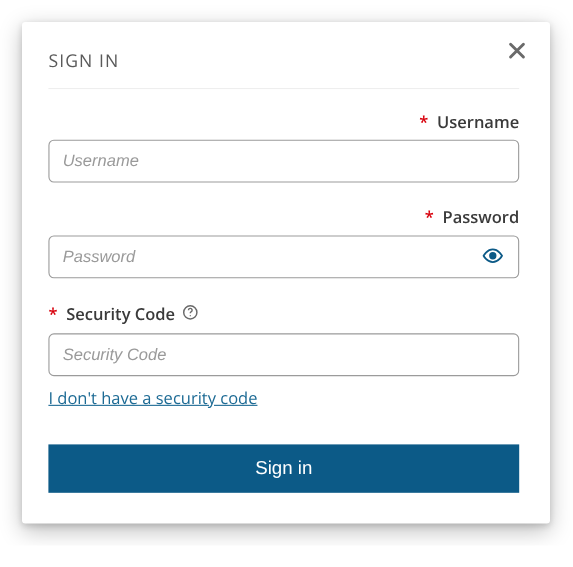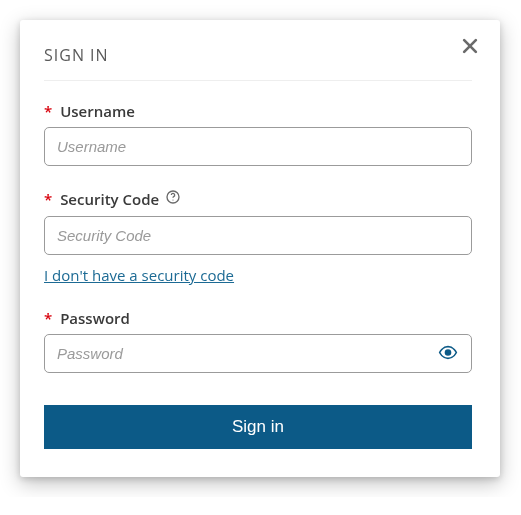--- a/index.html
+++ b/index.html
@@ -50,20 +50,21 @@
     }
     .field {
       margin-bottom: 22px;
     }
     .field-label {
       display: block;
       margin-bottom: 6px;
       font-size: 15px;
       color: #3a3a3a;
       font-weight: 600;
+      text-align: right;
     }
     .required {
       color: #d8000c;
       margin-right: 4px;
     }
     .input-wrap {
       position: relative;
     }
     .text-input {
       width: 100%;
@@ -148,20 +149,38 @@
     </button>
   </div>
 
   <div class="field">
     <label class="field-label">
       <span class="required">*</span>
       <span>Username</span>
     </label>
     <div class="input-wrap">
       <input type="text" class="text-input" placeholder="Username" style="">
+    </div>
+  </div>
+
+  <div class="field">
+    <label class="field-label">
+      <span class="required">*</span>
+      <span>Password</span>
+    </label>
+    <div class="input-wrap">
+      <input type="password" class="text-input" placeholder="Password" style="">
+      <button class="eye-btn">
+        <span>
+          <svg viewBox="0 0 24 24" fill="none" stroke="currentColor" stroke-width="2">
+            <path d="M2 12s3.5-7 10-7 10 7 10 7-3.5 7-10 7S2 12 2 12z"></path>
+            <circle cx="12" cy="12" r="3" fill="currentColor"></circle>
+          </svg>
+        </span>
+      </button>
     </div>
   </div>
 
   <div class="field">
     <div class="label-row">
       <label class="field-label" style="margin-bottom:0">
         <span class="required">*</span>
         <span>Security Code</span>
       </label>
       <span class="help-icon">
@@ -173,33 +192,15 @@
           </svg>
         </span>
       </span>
     </div>
     <div class="input-wrap">
       <input type="text" class="text-input" placeholder="Security Code" style="">
     </div>
     <a class="link-no-code">I don't have a security code</a>
   </div>
 
-  <div class="field">
-    <label class="field-label">
-      <span class="required">*</span>
-      <span>Password</span>
-    </label>
-    <div class="input-wrap">
-      <input type="password" class="text-input" placeholder="Password" style="">
-      <button class="eye-btn">
-        <span>
-          <svg viewBox="0 0 24 24" fill="none" stroke="currentColor" stroke-width="2">
-            <path d="M2 12s3.5-7 10-7 10 7 10 7-3.5 7-10 7S2 12 2 12z"></path>
-            <circle cx="12" cy="12" r="3" fill="currentColor"></circle>
-          </svg>
-        </span>
-      </button>
-    </div>
-  </div>
-
   <button class="signin-btn">Sign in</button>
 
 </div>
 
 </body></html>

